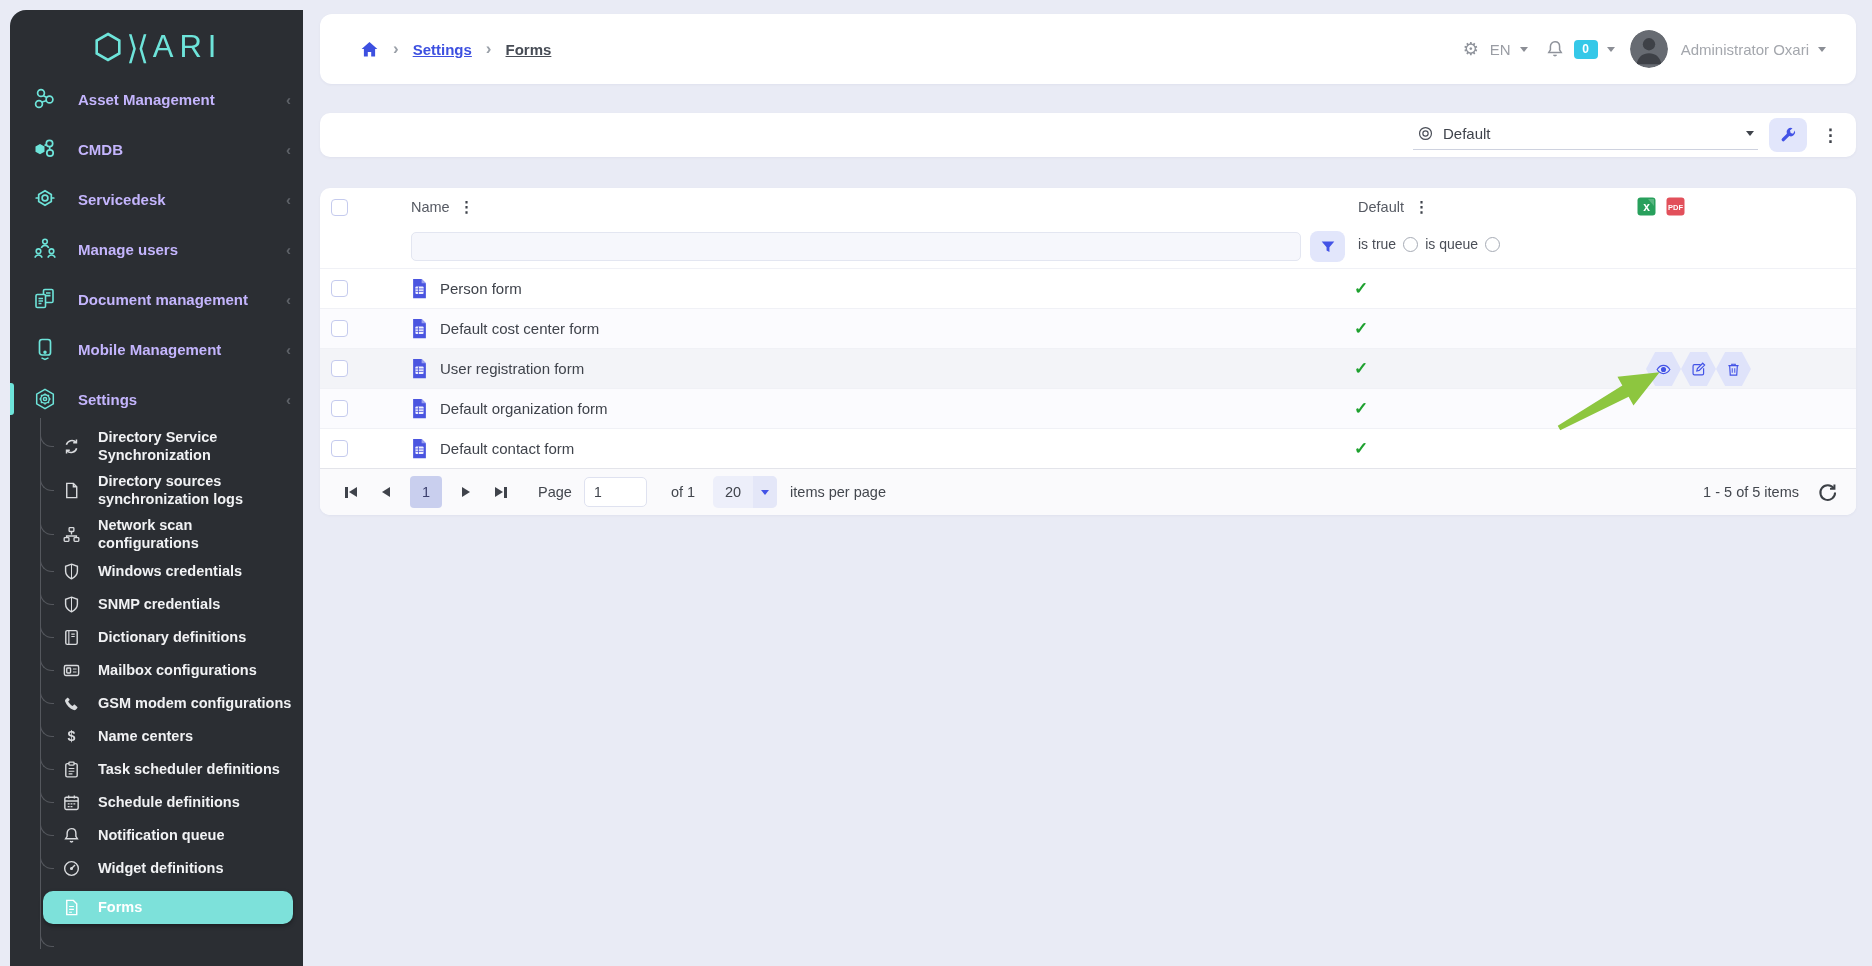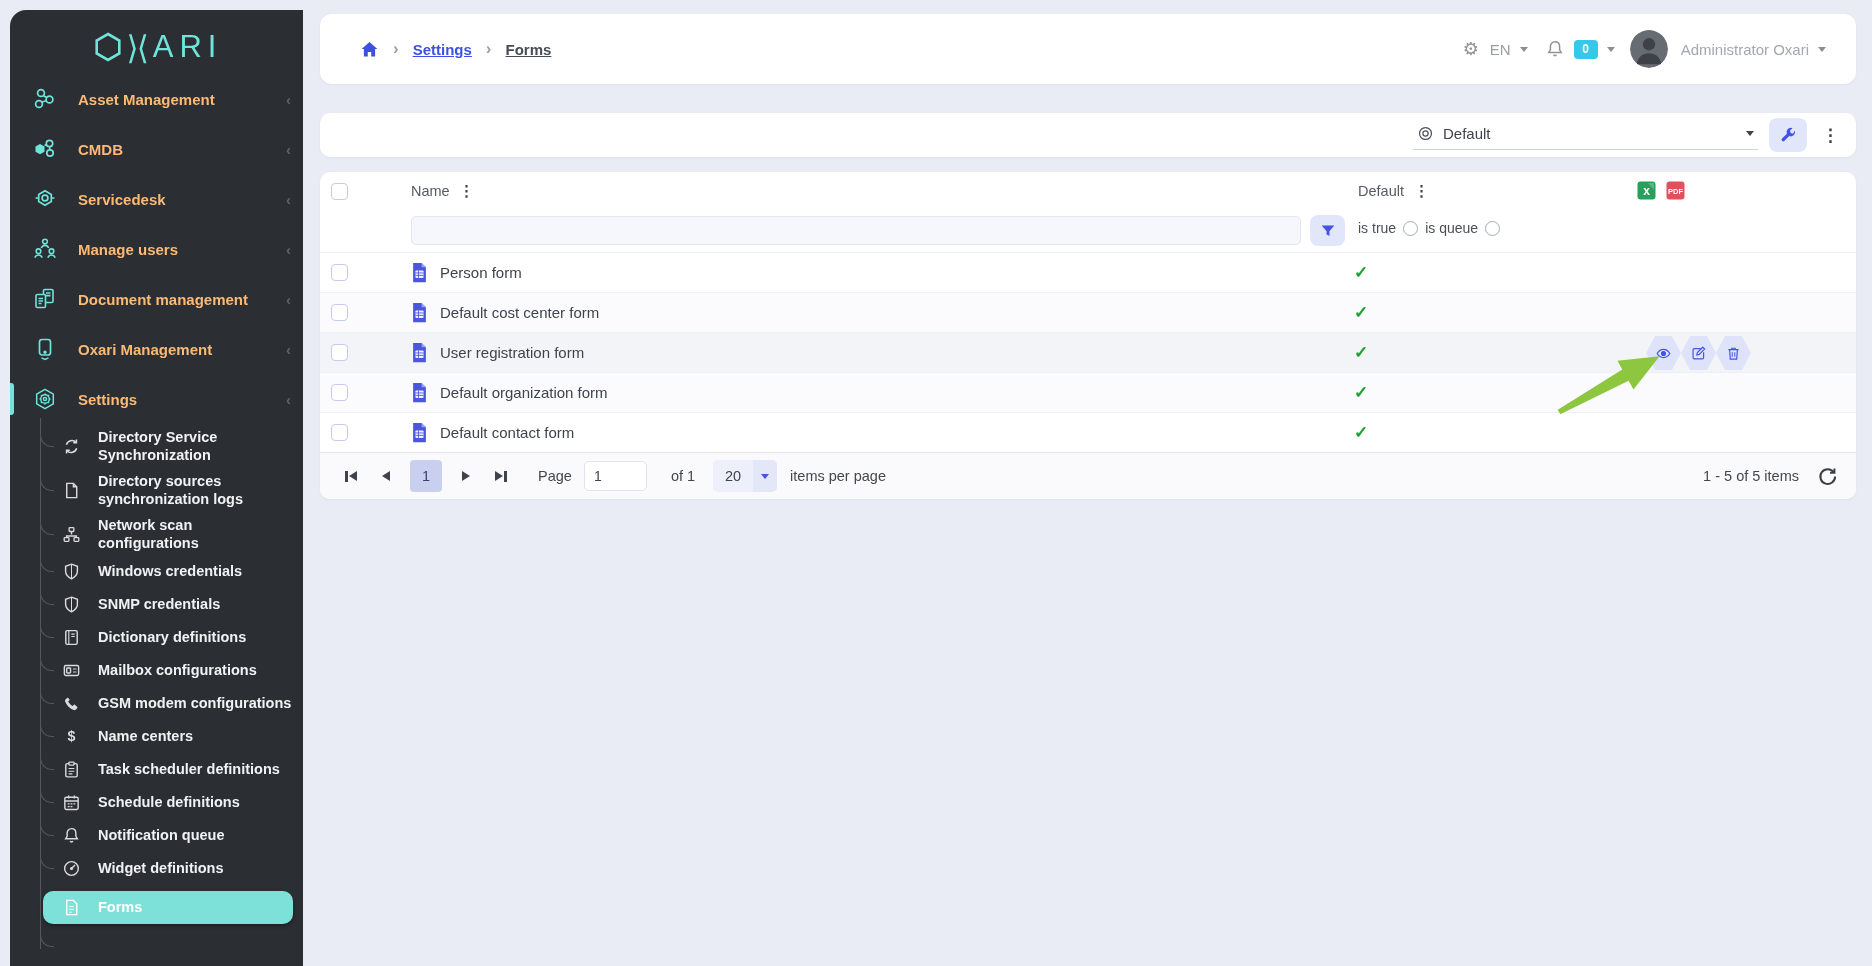--- a/index.html
+++ b/index.html
@@ -11,21 +11,21 @@
              background:#2b2e33; border-radius:16px 0 0 0; overflow:hidden; }
   .logo { height:64px; display:flex; align-items:center; justify-content:center;
           padding-top:10px; color:#6ee4da; gap:2px; }
   .logo .hex { width:34px; height:34px; }
   .logo .lx { font-size:31px; font-weight:400; letter-spacing:-2px; transform:scaleY(1.05); }
   .logo .lrest { font-size:31px; font-weight:400; letter-spacing:6px; margin-left:4px; }
 
   .side-item { height:50px; display:flex; align-items:center; padding:0 12px 0 22px; position:relative; cursor:pointer; }
   .side-item .icon { width:26px; height:26px; color:#6ee4da; margin-right:20px; flex-shrink:0; }
   .side-item .icon svg { width:100%; height:100%; }
-  .side-item .label { font-size:15px; font-weight:700; color:#fdba74; }
+  .side-item .label { font-size:15px; font-weight:700; color:#c4b5fd; }
   .side-item .chev { margin-left:auto; color:#5e6268; font-size:15px; font-weight:700; }
   .side-item.active::before { content:''; position:absolute; left:0; top:9px; bottom:9px; width:4px;
                               background:#6ee4da; border-radius:0 3px 3px 0; }
 
   .subtree { list-style:none; position:relative; margin-top:2px; }
   .subtree::before { content:''; position:absolute; left:30px; top:-8px; bottom:14px; width:1px; background:#54575d; }
   .sub-item { min-height:33px; display:flex; align-items:center; padding:2px 8px 2px 52px; position:relative; cursor:pointer; }
   .sub-item::after { content:''; position:absolute; left:30px; top:calc(50% - 14px); width:13px; height:14px;
                      border-left:1px solid #54575d; border-bottom:1px solid #54575d; border-bottom-left-radius:12px; }
   .sub-item .icon { width:19px; height:19px; color:#d9dbde; margin-right:17px; flex-shrink:0; }
@@ -67,21 +67,21 @@
              border-bottom:1px solid #ced2df; padding:0 4px 2px 4px; cursor:pointer; }
   .view-dd .tgt { width:17px; height:17px; }
   .view-dd .vlabel { font-size:15px; color:#3f434b; }
   .view-dd .caret { margin-left:auto; border-top-color:#3f434b; }
   .sq-btn { width:38px; height:34px; background:#e2e6fb; border-radius:8px; color:#4353e6;
             display:flex; align-items:center; justify-content:center; border:none; cursor:pointer; }
   .sq-btn svg { width:18px; height:18px; }
   .dots-v { font-size:17px; font-weight:700; color:#3f434b; cursor:pointer; padding:0 4px; letter-spacing:0; }
 
   
-  .table-card { margin-top:15px; position:relative; border-radius:10px; }
+  .table-card { margin-top:31px; position:relative; border-radius:10px; }
   .t-head { height:38px; position:relative; }
   .checkbox { width:17px; height:17px; border:1.5px solid #c5cbee; border-radius:4px; background:#fff;
               display:inline-block; cursor:pointer; }
   .col-dots { color:#3f434b; font-size:15px; font-weight:700; cursor:pointer; }
   .hd-check { position:absolute; left:11px; top:11px; }
   .hd-name { position:absolute; left:91px; top:11px; font-size:14.5px; color:#565a63; }
   .hd-name-dots { position:absolute; left:139px; top:10px; }
   .hd-default { position:absolute; left:1038px; top:11px; font-size:14.5px; color:#565a63; }
   .hd-default-dots { position:absolute; left:1094px; top:10px; }
   .exports { position:absolute; right:170px; top:8px; display:flex; gap:8px; }
@@ -201,21 +201,21 @@
             </svg></span>
     <span class="label">Document management</span>
     <span class="chev">‹</span>
   </div>
         <div class="side-item">
     <span class="icon"><svg viewBox="0 0 26 26" fill="none" stroke="currentColor" stroke-width="1.7">
               <rect x="7.5" y="3.5" width="11" height="15.5" rx="2.6"></rect>
               <path d="M9.5 21.8L13 23.5l3.5-1.7" stroke-width="1.4"></path>
               <circle cx="13" cy="16.3" r="0.9" fill="currentColor"></circle>
             </svg></span>
-    <span class="label">Oxari Management</span>
+    <span class="label">Mobile Management</span>
     <span class="chev">‹</span>
   </div>
         <div class="side-item active">
     <span class="icon"><svg viewBox="0 0 26 26" fill="none" stroke="currentColor" stroke-width="1.5">
               <path d="M13 3.4l8.3 4.8v9.6L13 22.6l-8.3-4.8V8.2z"></path>
               <circle cx="13" cy="13" r="4.3"></circle>
               <circle cx="13" cy="13" r="1.6"></circle>
               <path d="M13 8.7V7.2M13 18.8v-1.5M17.3 13h1.5M7.2 13h1.5M16 10l1.1-1.1M8.9 17.1L10 16M16 16l1.1 1.1M8.9 8.9L10 10" stroke-width="1.2"></path>
             </svg></span>
     <span class="label">Settings</span>

